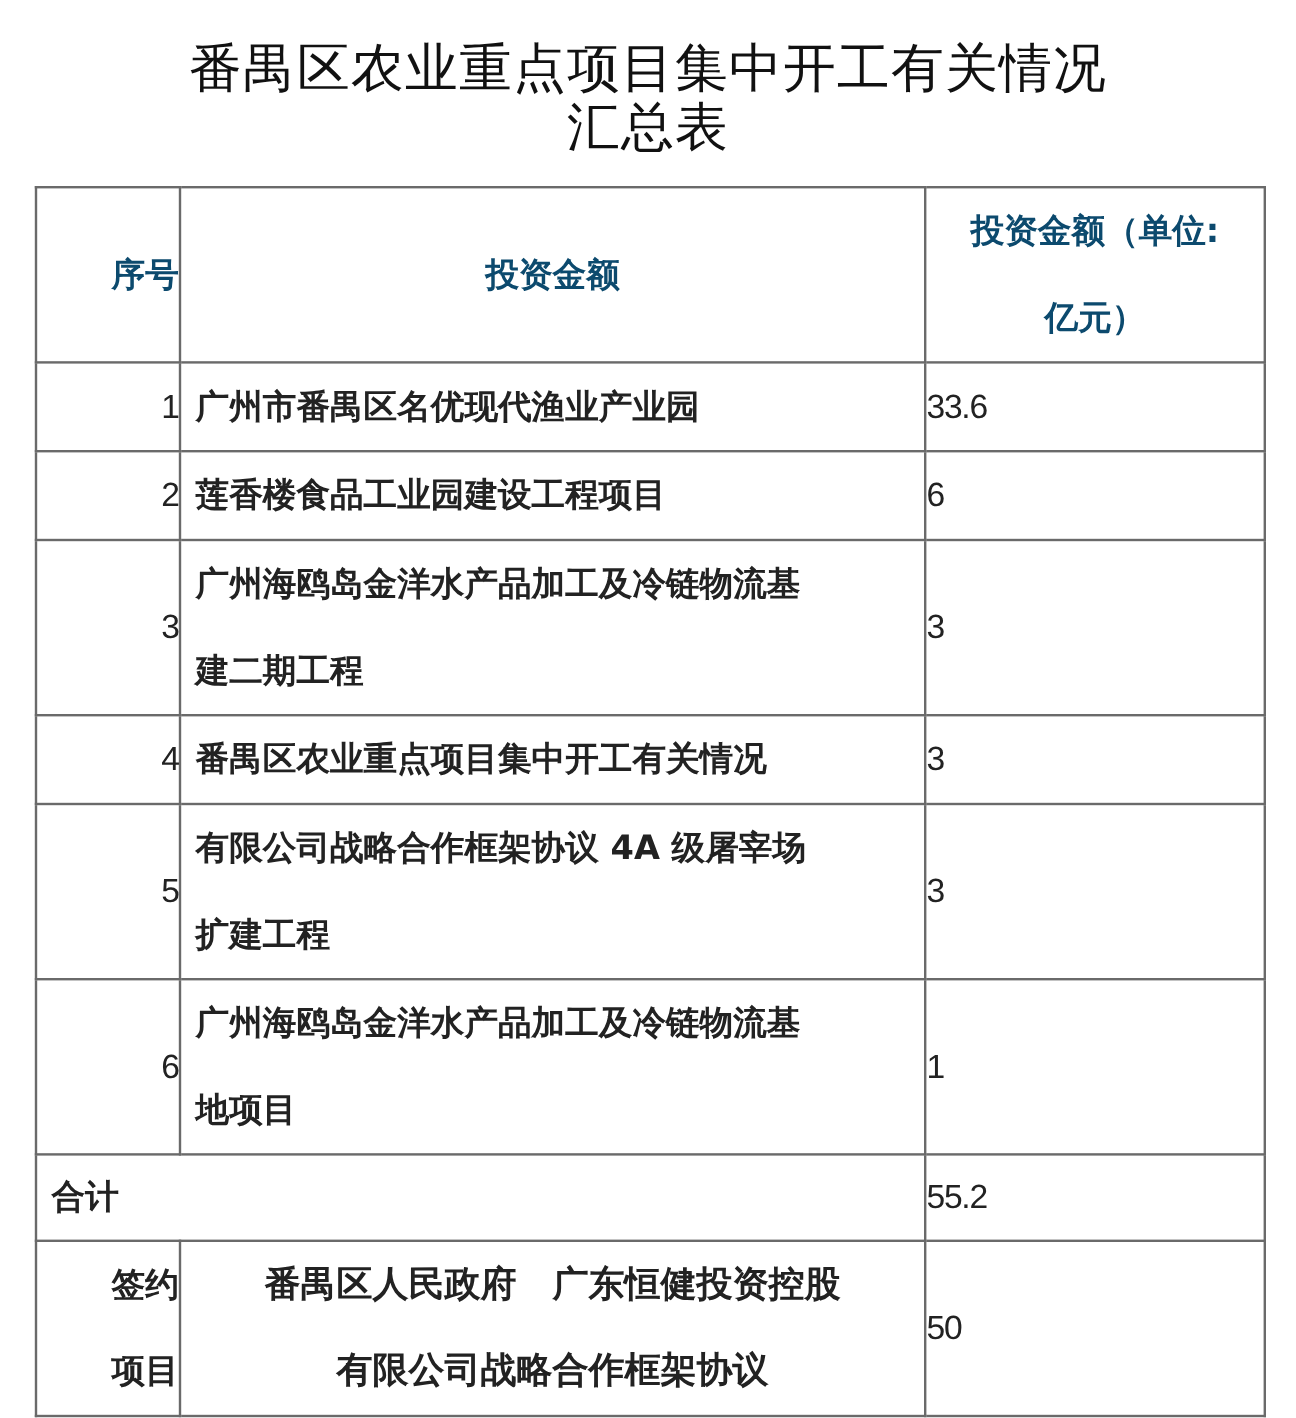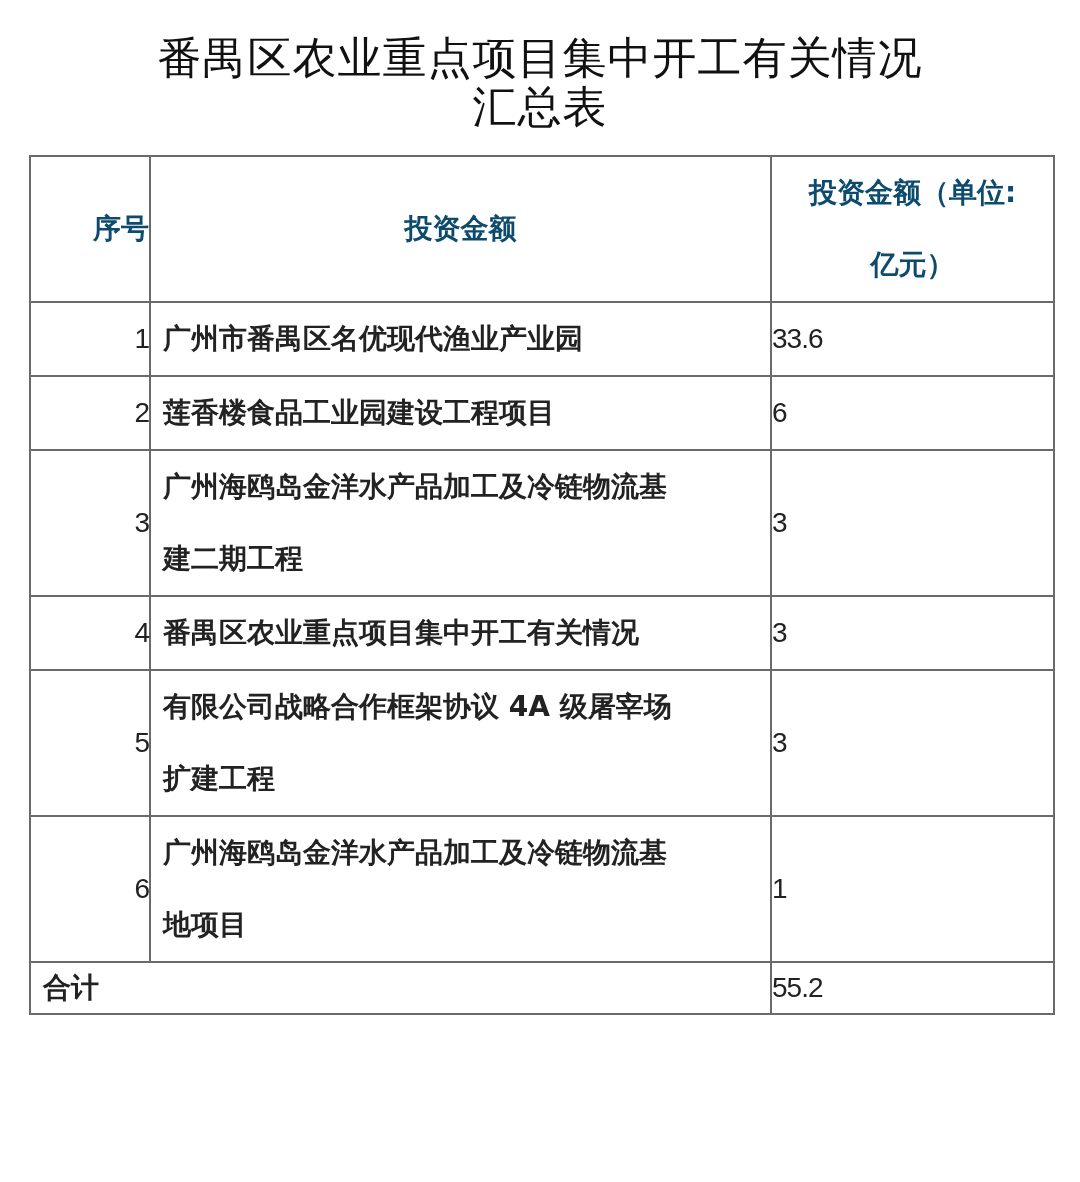--- a/index.html
+++ b/index.html
@@ -25,21 +25,21 @@
     border: 2px solid #6a6a6a; padding: 0; vertical-align: middle;
   }
   th { font-weight: 700; font-size: 28px; color: #0c4a6e; text-align: center; }
   td { font-size: 28px; font-weight: 700; color: #222; }
 
   .c-idx { width: 118px; text-align: right; }
   .c-name { width: 619px; text-align: left; padding-left: 12px !important; padding-right: 8px !important; line-height: 72px; }
   .c-amt { width: 281px; }
 
   tr.h-head { height: 143px; }
-  tr.h-single { height: 52px; }
+  tr.h-single { height: 72px; }
   tr.h-double { height: 144px; }
 
   th.c-amt-head { line-height: 72px; }
   td.c-name.multi { line-height: 72px; }
   td.total-label { text-align: left; padding-left: 12px !important; }
   td.sign-idx { line-height: 72px; }
   td.sign-name { text-align: center; line-height: 72px; font-size: 30px; }
   .num { font-family: "Liberation Sans", sans-serif; font-weight: 400; letter-spacing: -1px; }
 </style>
 </head>
@@ -107,14 +107,25 @@
       <div>地项目</div>
     </td>
     <td class="c-amt num">1</td>
   </tr>
 
   <tr class="h-single">
     <td colspan="2" class="total-label">合计</td>
     <td class="c-amt num">55.2</td>
   </tr>
 
+  <tr class="h-double">
+    <td class="c-idx sign-idx">
+      <div>签约</div>
+      <div>项目</div>
+    </td>
+    <td class="sign-name">
+      <div>番禺区人民政府　广东恒健投资控股</div>
+      <div>有限公司战略合作框架协议</div>
+    </td>
+    <td class="c-amt num">50</td>
+  </tr>
 </tbody>
   </table>
 
 </body></html>

